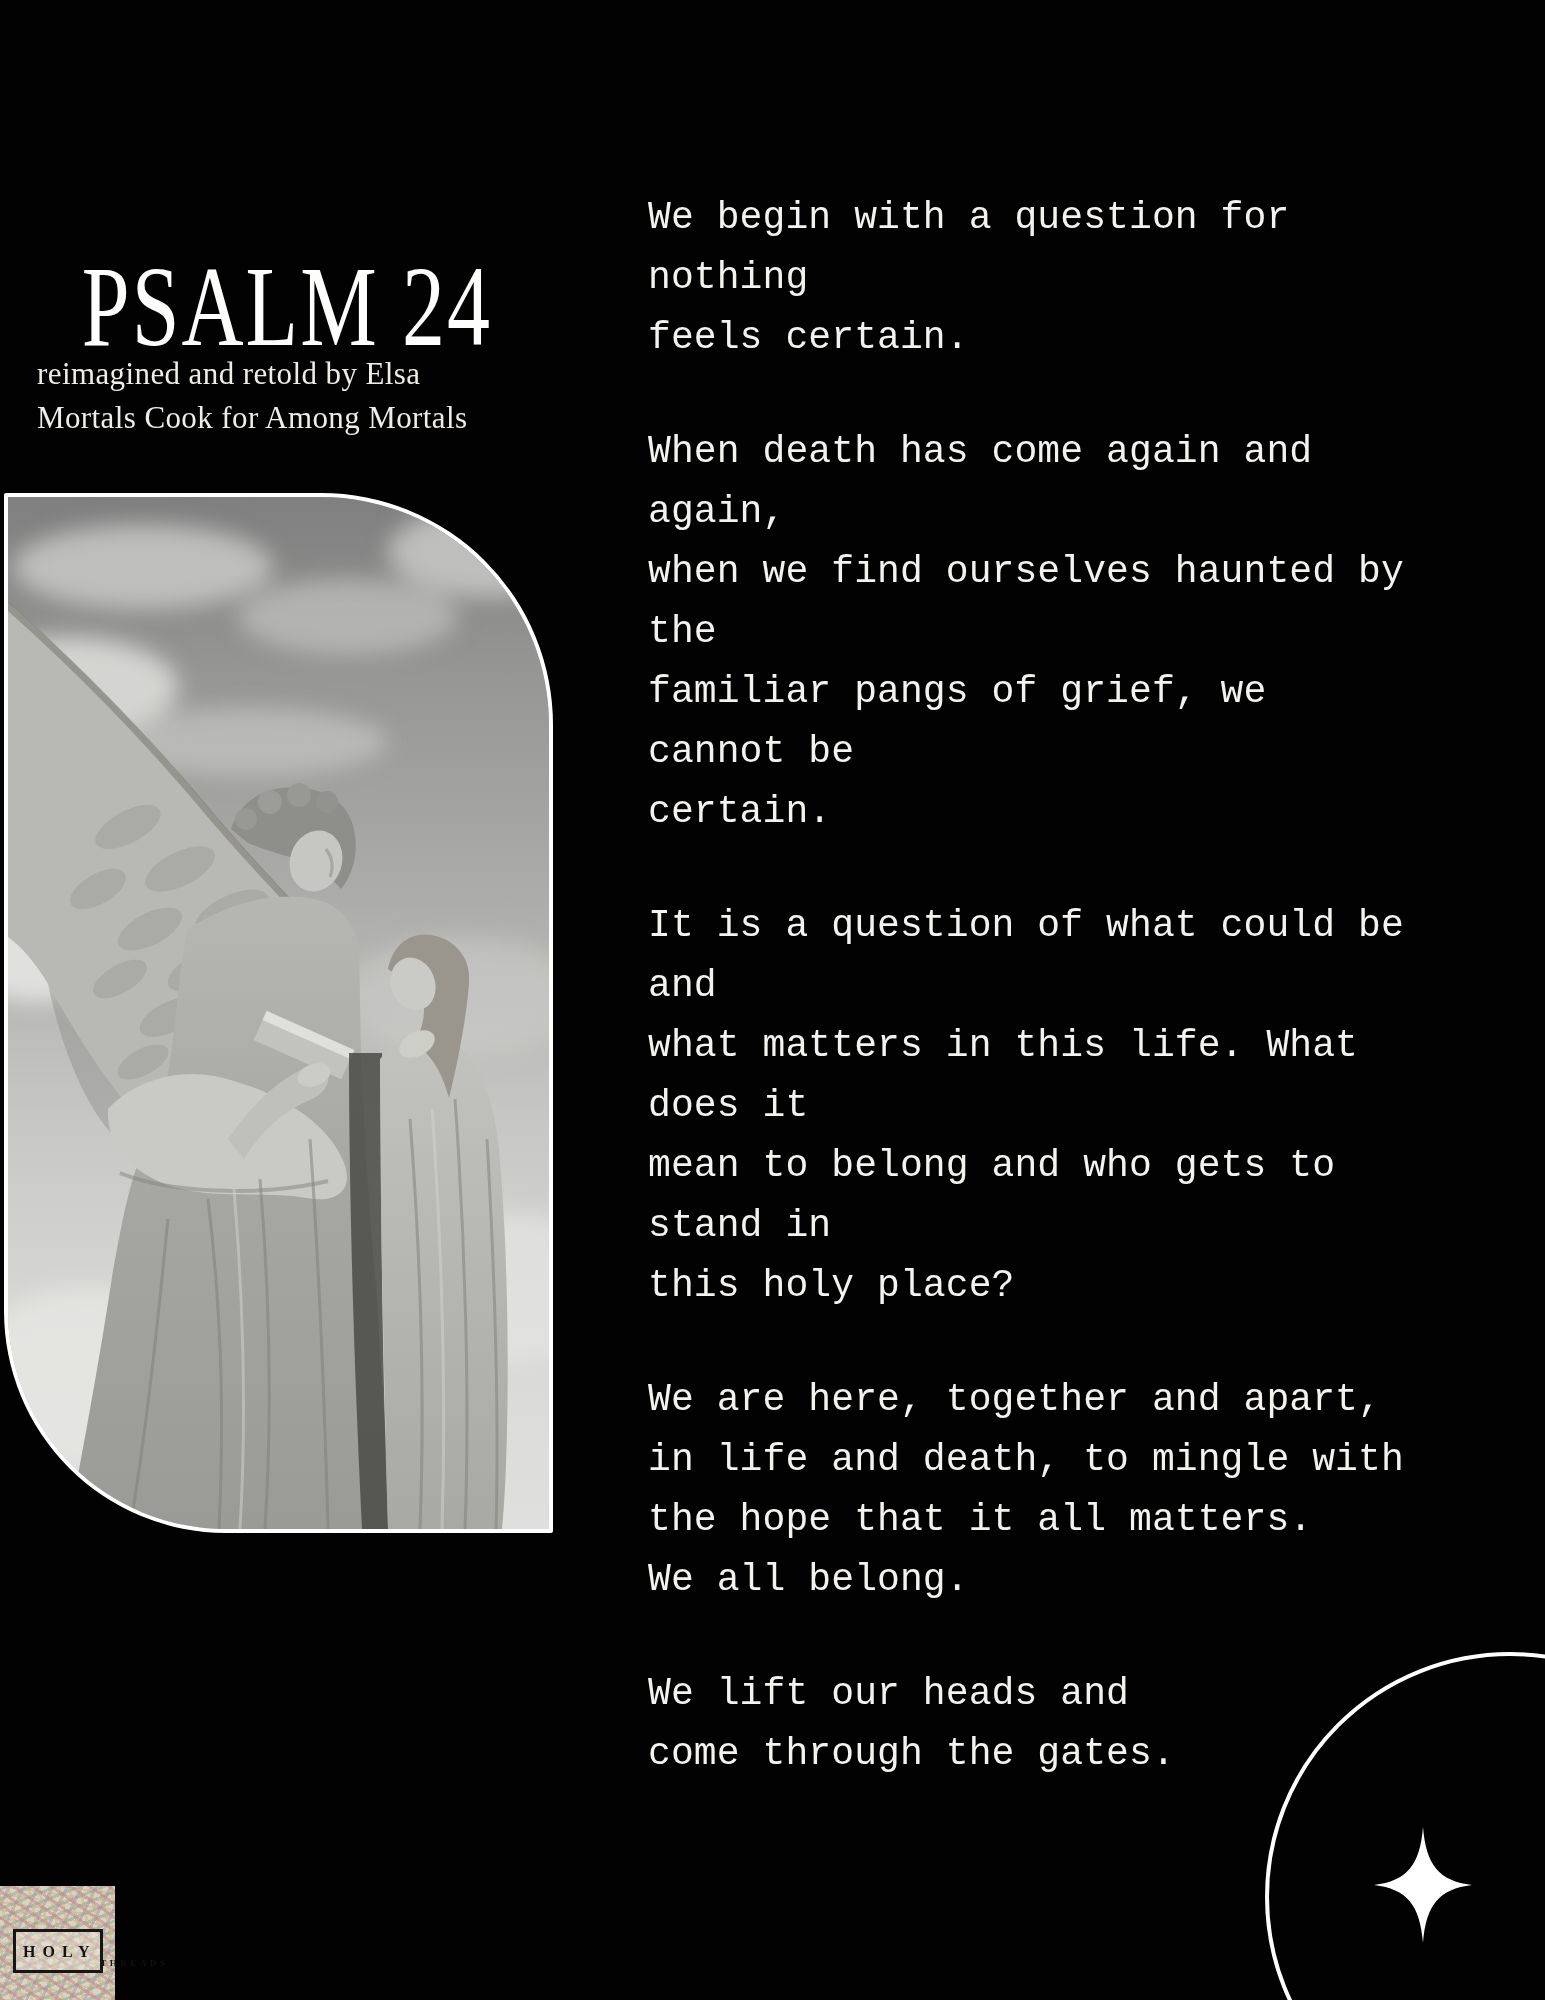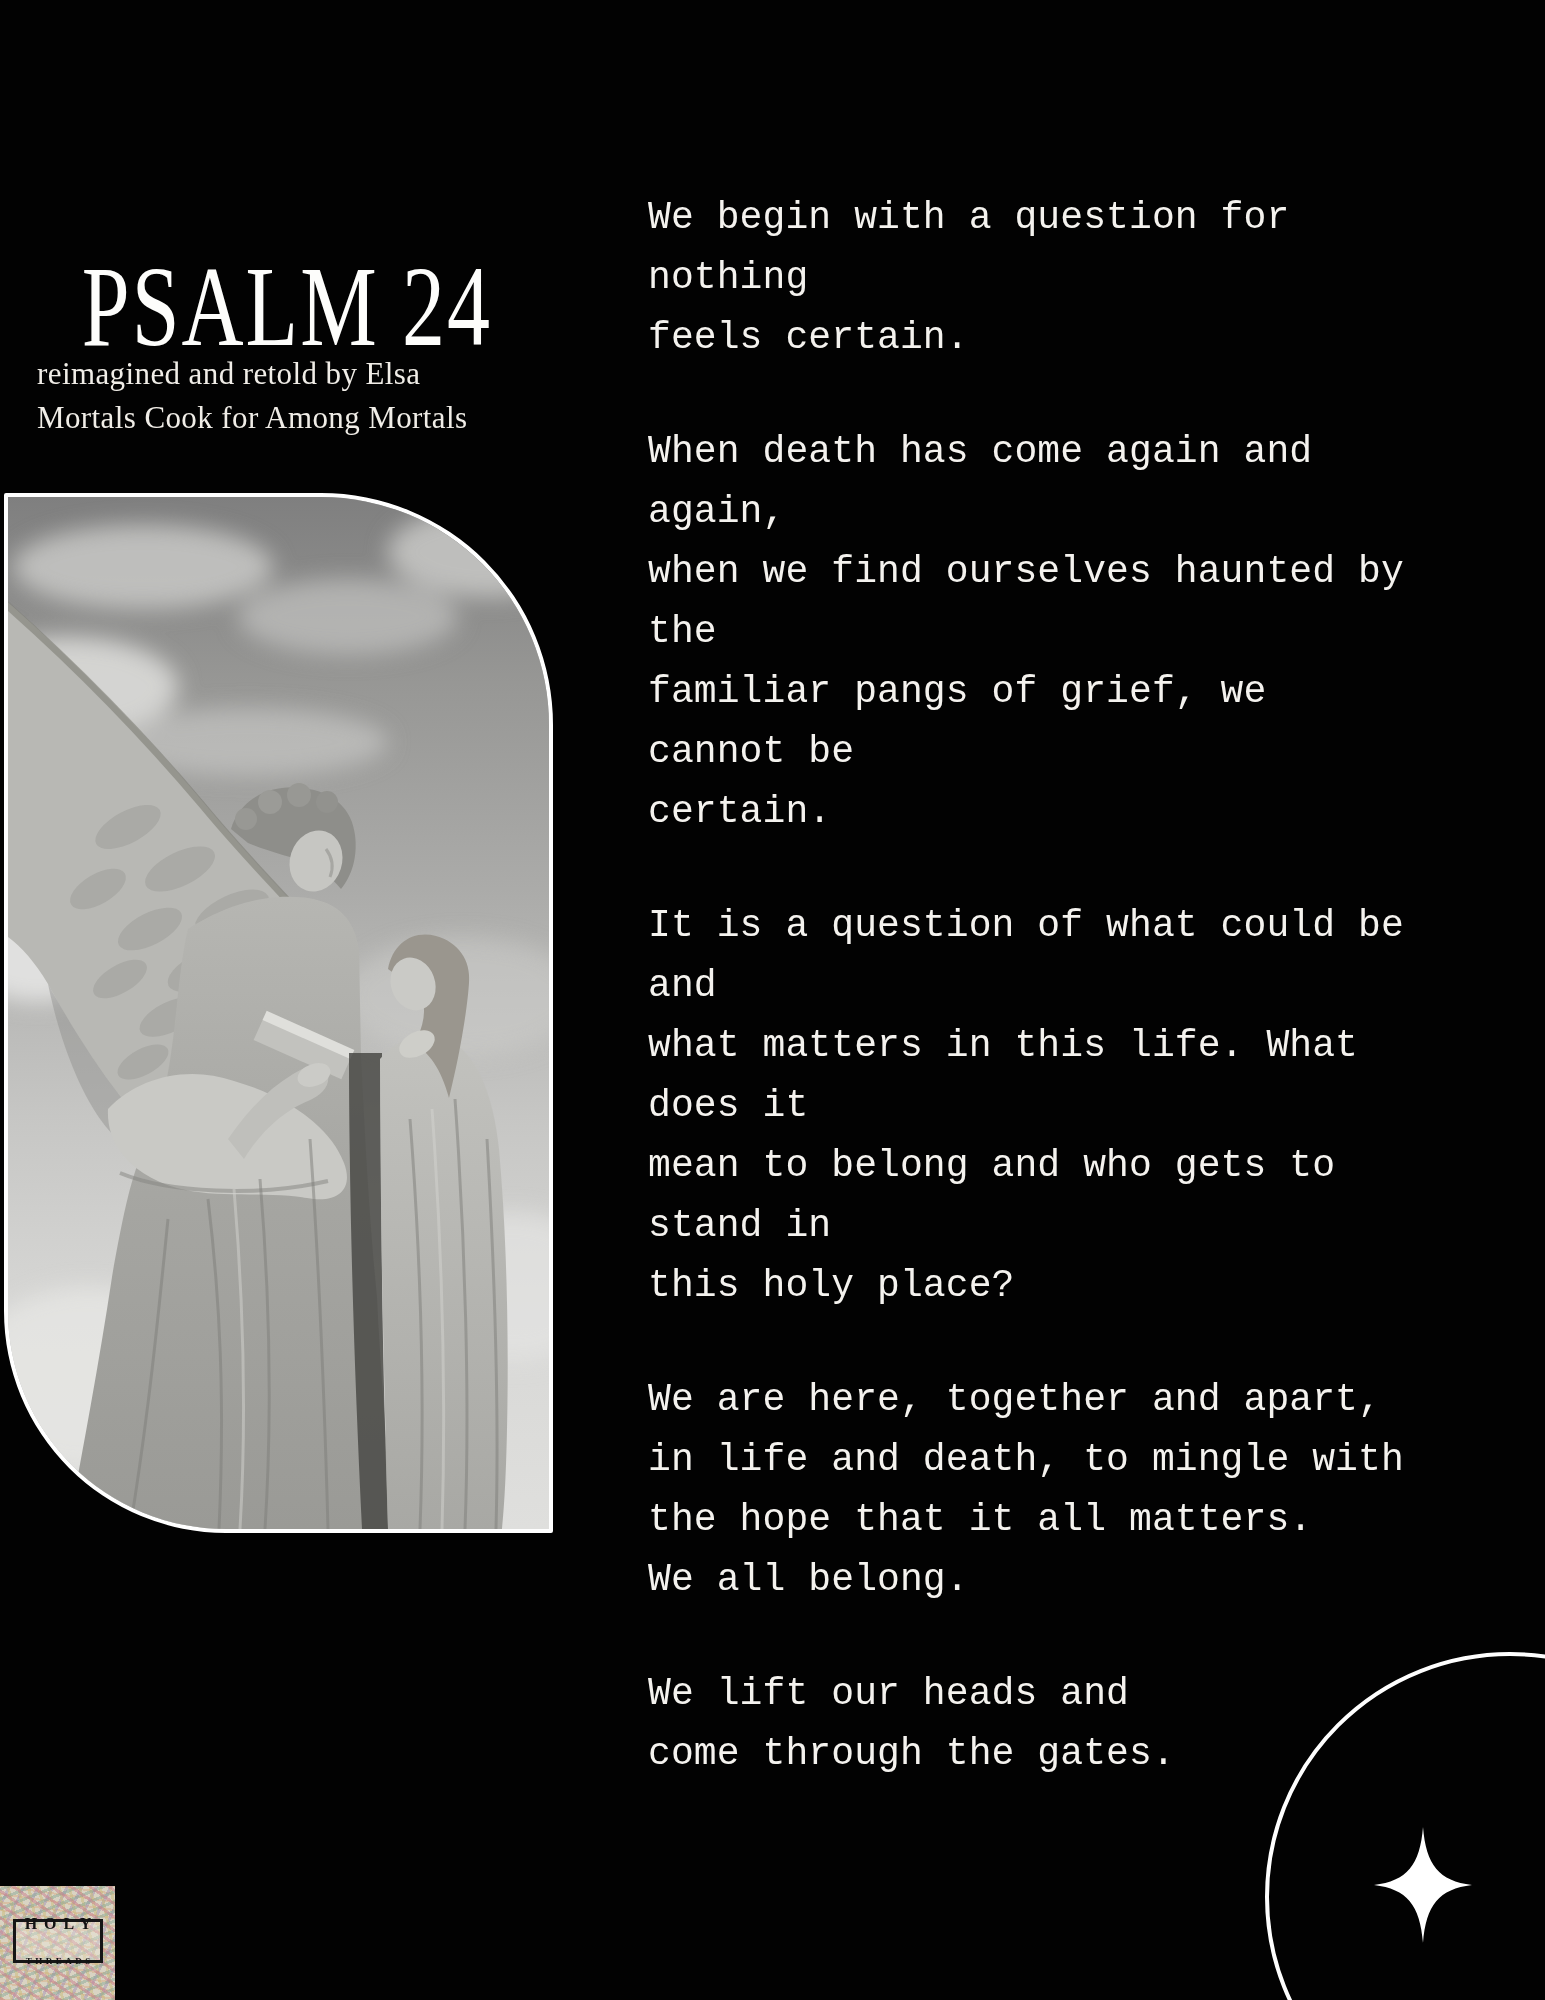--- a/index.html
+++ b/index.html
@@ -66,26 +66,26 @@
     background:
       linear-gradient(rgba(243,240,233,.28),rgba(243,240,233,.28)),
       repeating-linear-gradient(35deg,rgba(186,84,106,.50) 0 3px,rgba(0,0,0,0) 3px 11px),
       repeating-linear-gradient(-22deg,rgba(94,140,118,.48) 0 3px,rgba(0,0,0,0) 3px 9px),
       repeating-linear-gradient(78deg,rgba(186,166,78,.50) 0 3px,rgba(0,0,0,0) 3px 10px),
       repeating-linear-gradient(-64deg,rgba(122,96,158,.42) 0 3px,rgba(0,0,0,0) 3px 13px),
       repeating-linear-gradient(8deg,rgba(204,130,70,.38) 0 2px,rgba(0,0,0,0) 2px 8px),
       #cfc8b4;
   }
   .logo-box{
-    position:absolute;left:13px;top:33px;
+    position:absolute;left:13px;top:43px;
     width:84px;height:38px;
     border:3px solid #161616;
     background:rgba(238,234,222,.38);
-    display:flex;flex-direction:column;
-    align-items:center;justify-content:center;
+    display:flex;flex-direction:row;
+    align-items:center;justify-content:flex-start;
   }
   .logo-line1{
     font-size:16px;font-weight:700;color:#121212;
     letter-spacing:7px;text-indent:7px;line-height:17px;
   }
   .logo-line2{
     font-size:9px;font-weight:700;color:#121212;
     letter-spacing:3.5px;text-indent:3.5px;line-height:11px;margin-top:24px;
   }
 </style>

